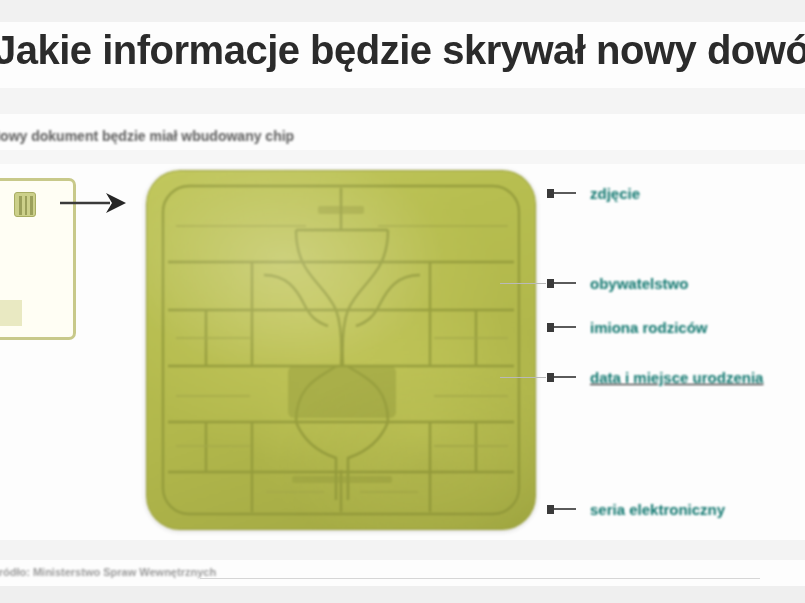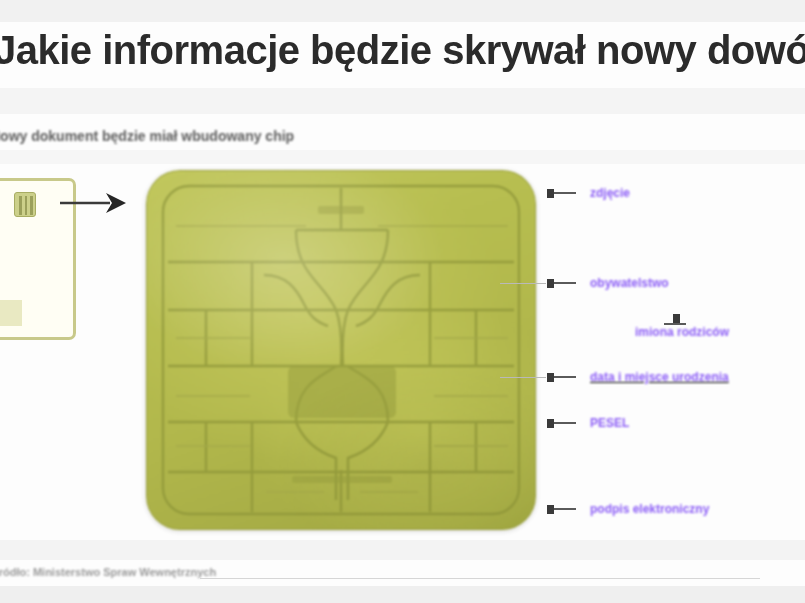--- a/index.html
+++ b/index.html
@@ -135,23 +135,23 @@
 
   .leader {
     height:1.5px;
     background:#5a5a5a;
     width:22px;
     flex:0 0 auto;
   }
 
   .label-text {
     margin-left:14px;
-    font-size:12px;
+    font-size:15px;
     font-weight:bold;
-    color:#8b5cf6;
+    color:#0f766e;
     white-space:nowrap;
     filter:blur(0.85px);
   }
 
   
   .connector {
     position:absolute;
     height:1px;
     background:#b9b9b9;
     left:-45px;
@@ -271,39 +271,34 @@
         <span class="bullet"></span>
         <span class="leader"></span>
         <span class="label-text">zdjęcie</span>
       </div>
       <div class="label-row" style="top: 94px;">
         <div class="connector"></div>
         <span class="bullet"></span>
         <span class="leader"></span>
         <span class="label-text">obywatelstwo</span>
       </div>
-      <div class="label-row" style="top: 138px; flex-direction: column;">
+      <div class="label-row" style="top: 138px;">
         <span class="bullet"></span>
         <span class="leader"></span>
         <span class="label-text">imiona rodziców</span>
       </div>
       <div class="label-row" style="top: 188px; text-decoration: underline;">
         <div class="connector"></div>
         <span class="bullet"></span>
         <span class="leader"></span>
         <span class="label-text">data i miejsce urodzenia</span>
       </div>
-      <div class="label-row" style="top: 234px;">
-        <span class="bullet"></span>
-        <span class="leader"></span>
-        <span class="label-text">PESEL</span>
-      </div>
       <div class="label-row" style="top: 320px;">
         <span class="bullet"></span>
         <span class="leader"></span>
-        <span class="label-text">podpis elektroniczny</span>
+        <span class="label-text">seria elektroniczny</span>
       </div>
     </div>
 
   <div class="source">Źródło: Ministerstwo Spraw Wewnętrznych</div>
   <div class="source-rule"></div>
 
 </div>
 
 </body></html>

